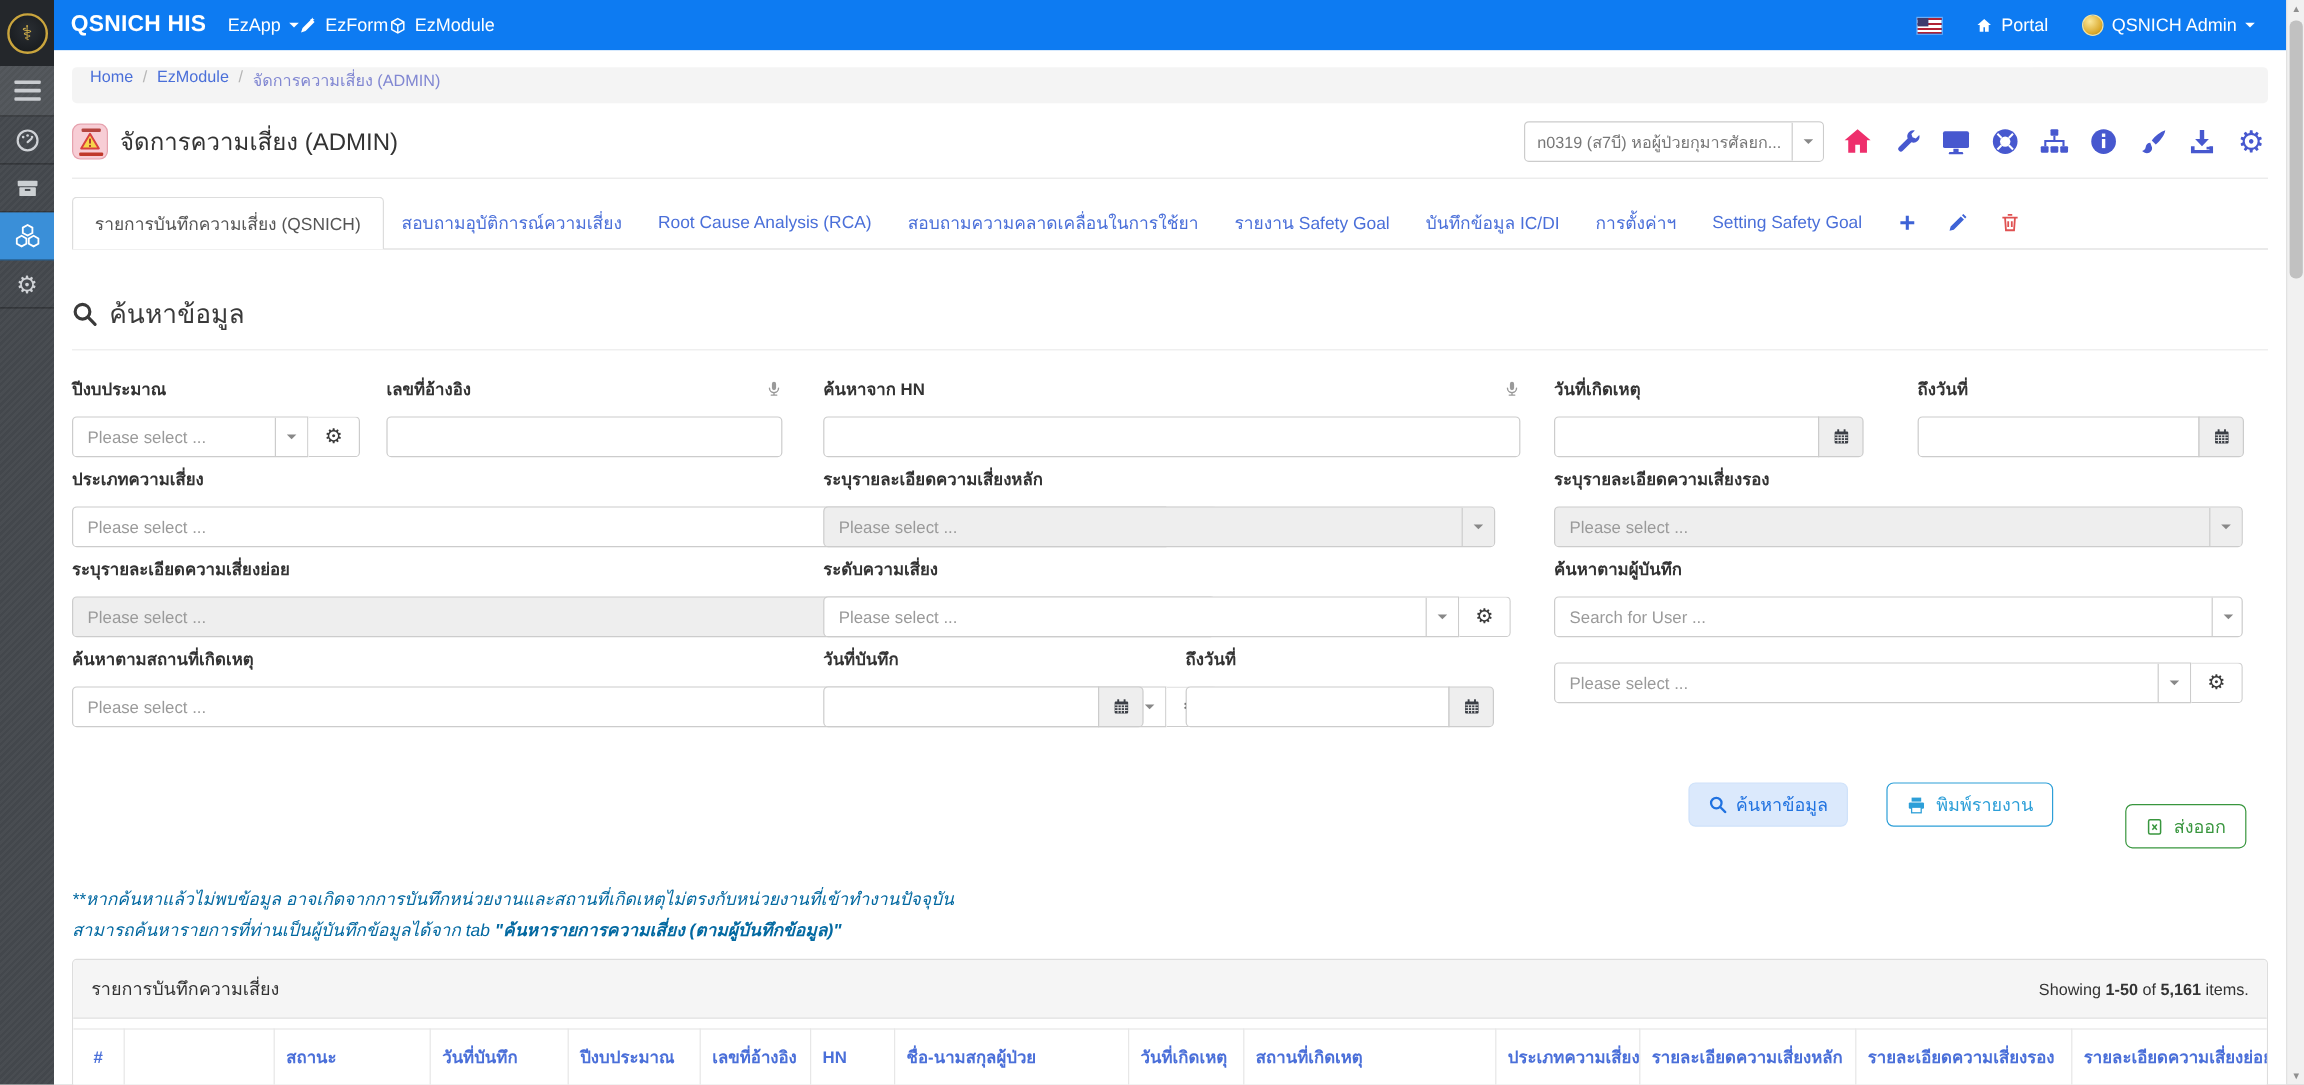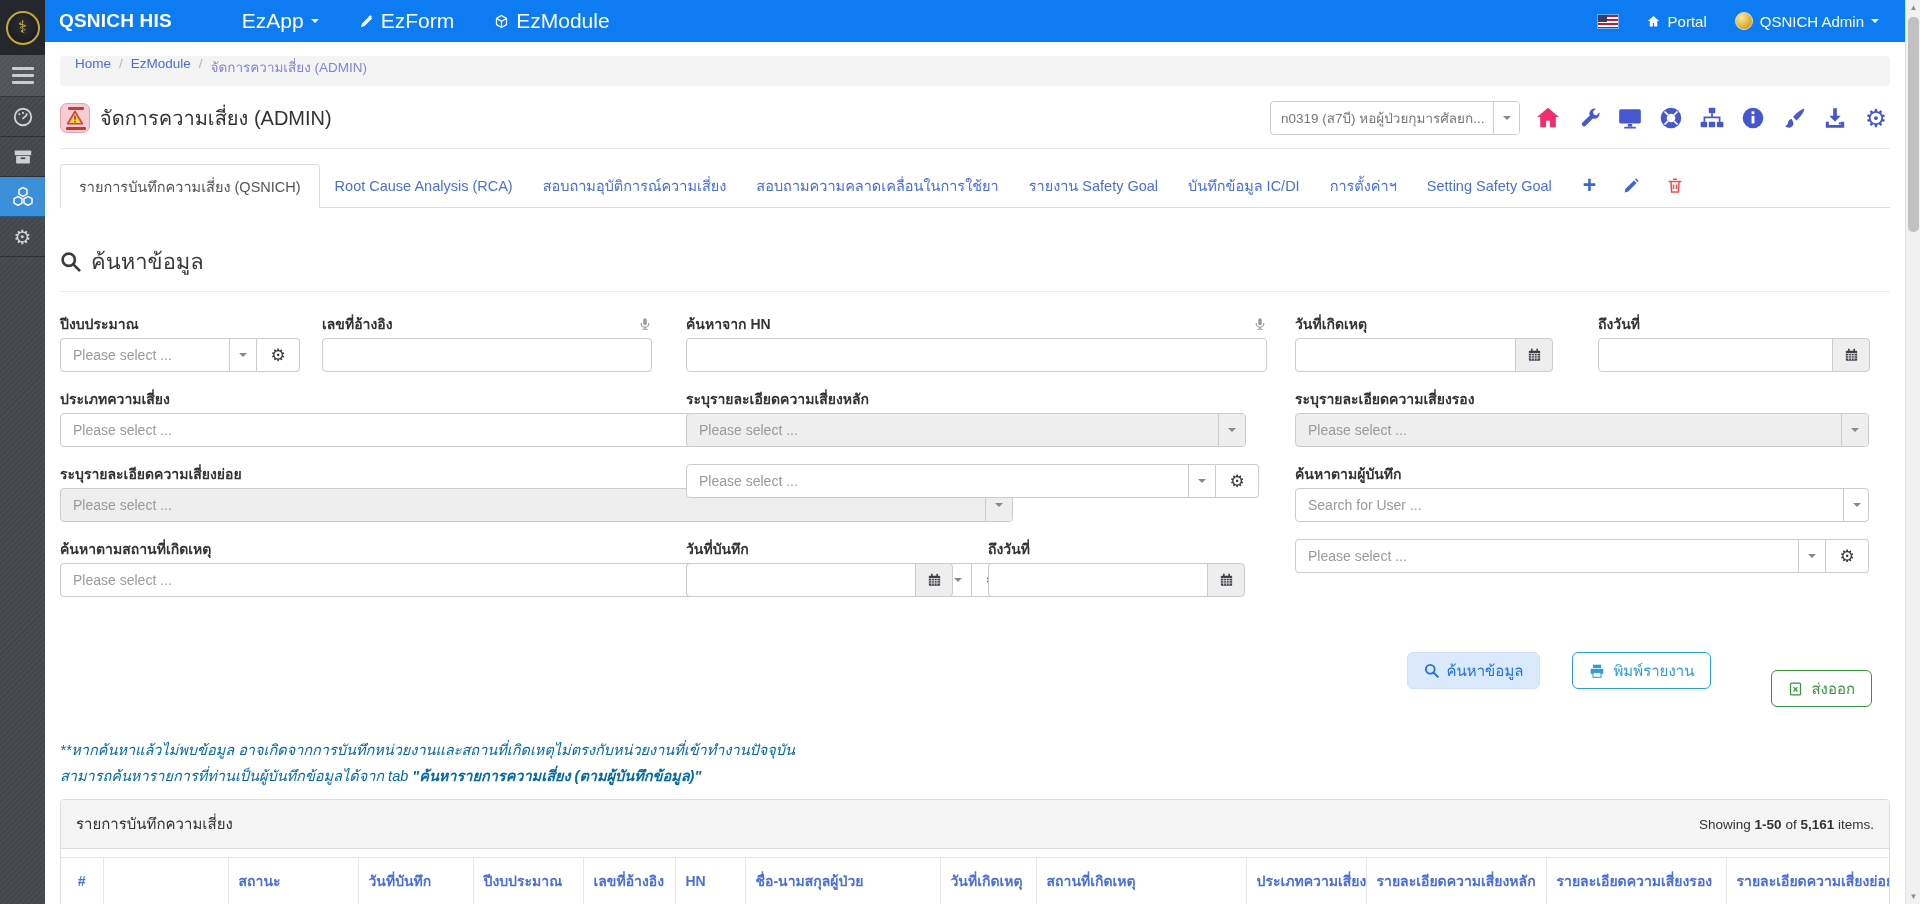--- a/index.html
+++ b/index.html
@@ -3,21 +3,21 @@
 <meta charset="utf-8">
 <style>
   * { margin:0; padding:0; box-sizing:border-box; }
   html,body { background:#888; }
   body { font-family:"Liberation Sans","DejaVu Sans",sans-serif; }
   .screen { position:relative; width:1920px; height:904px; background:#fff; overflow:hidden; }
 
   
   .navbar { position:absolute; left:45px; top:0; width:1860px; height:42px; background:#0d7bf2; display:flex; align-items:center; color:#fff; }
   .brand { font-size:19px; font-weight:bold; margin-left:14px; letter-spacing:.2px; }
-  .nav-menu { display:flex; align-items:center; gap:40px; margin-left:70px; font-size:21px; }
+  .nav-menu { display:flex; align-items:center; margin-left:18px; font-size:15px; }
   .nav-item { display:flex; align-items:center; gap:7px; cursor:pointer; }
   .nav-caret { width:0; height:0; border:4px solid transparent; border-top-color:#fff; margin-top:4px; }
   .nav-right { margin-left:auto; display:flex; align-items:center; gap:28px; margin-right:26px; font-size:15px; }
   .flag { position:relative; width:20px; height:13px; background:repeating-linear-gradient(#b22234 0 2px,#fff 2px 4px); box-shadow:0 0 0 1px rgba(255,255,255,.4); }
   .flag .canton { position:absolute; left:0; top:0; width:9px; height:7px; background:#3c3b6e; }
   .avatar { width:18px; height:18px; border-radius:50%; background:radial-gradient(circle at 35% 30%,#fbe89a,#d9a627 70%,#8a6a10); border:1px solid #f3e3a0; }
 
   
   .sidebar { position:absolute; left:0; top:0; width:45px; height:904px;
     background:#43474c;
@@ -65,21 +65,21 @@
   .tab-actions { display:flex; align-items:center; gap:26px; margin-left:16px; }
   .tab-plus { color:#3e63d6; font-size:23px; font-weight:bold; cursor:pointer; line-height:1; }
 
   
   .search-heading { margin-top:36px; display:flex; align-items:center; gap:10px; font-size:22px; color:#3a3a3a; }
   .search-hr { margin-top:12px; border-bottom:1px solid #ececec; margin-bottom:22px; }
 
   .form-row { position:relative; height:75px; }
   .field { position:absolute; top:0; }
   .flabel { height:20px; display:flex; align-items:center; justify-content:space-between; font-size:14px; font-weight:bold; color:#333; margin-bottom:4px; }
-  .ctrl-row { display:flex; height:34px; }
+  .ctrl-row { display:flex; height:34px;margin-top:13px; }
   .sel { flex:1; display:flex; align-items:center; border:1px solid #ccc; border-radius:4px; background:#fff; overflow:hidden; cursor:pointer; }
   .sel.has-addon { border-radius:4px 0 0 4px; }
   .sel .ph { flex:1; padding:0 12px; font-size:14px; color:#9a9a9a; white-space:nowrap; overflow:hidden; }
   .sel.disabled { background:#eee; }
   .caret-seg { width:27px; align-self:stretch; border-left:1px solid #ccc; display:flex; align-items:center; justify-content:center; }
   .sel.disabled .caret-seg { background:#eee; }
   .car { width:0; height:0; border:4px solid transparent; border-top-color:#888; margin-top:4px; }
   .gear-addon { width:43px; height:34px; border:1px solid #ccc; border-left:none; border-radius:0 4px 4px 0; background:#fff; display:flex; align-items:center; justify-content:center; cursor:pointer; font-size:17px; color:#3a3a3a; padding:0; }
   .txt { flex:1; height:34px; border:1px solid #ccc; border-radius:4px; padding:12px 12px; font-size:14px; color:#555; outline:none; min-width:0; font-family:inherit; }
   .txt::placeholder { color:#9a9a9a; }
@@ -278,22 +278,22 @@
           </span>
           <span class="ticon gear-blue gear-glyph">⚙</span>
         </div>
       </div>
     </div>
 
     <div class="header-divider"></div>
 
     <div class="tabs">
       <div class="tab-active">รายการบันทึกความเสี่ยง (QSNICH)</div>
+      <a class="tab-link">สอบถามอุบัติการณ์ความเสี่ยง</a>
       <a class="tab-link">Root Cause Analysis (RCA)</a>
-      <a class="tab-link">สอบถามอุบัติการณ์ความเสี่ยง</a>
       <a class="tab-link">สอบถามความคลาดเคลื่อนในการใช้ยา</a>
       <a class="tab-link">รายงาน Safety Goal</a>
       <a class="tab-link">บันทึกข้อมูล IC/DI</a>
       <a class="tab-link">การตั้งค่าฯ</a>
       <a class="tab-link">Setting Safety Goal</a>
       <div class="tab-actions">
         <span class="tab-plus">+</span>
         <svg width="18" height="18" viewBox="0 0 24 24" fill="#3e63d6" style="cursor:pointer;">
             <path d="M3.5 20.5l1.2-4.7L16 4.5l3.5 3.5L8.2 19.3zM17.3 3.2l1.5-1.5 3.5 3.5-1.5 1.5z"></path>
           </svg>
@@ -440,20 +440,23 @@
         <div class="ctrl-row">
           <div class="sel disabled">
             <span class="ph">Please select ...</span>
             <span class="caret-seg">
                 <span class="car"></span>
               </span>
           </div>
         </div>
       </div>
       <div class="field" style="left:626px;width:573px">
+        <div class="flabel">
+            <span>ระดับความเสี่ยง</span>
+          </div>
         <div class="ctrl-row">
           <div class="sel has-addon">
             <span class="ph">Please select ...</span>
             <span class="caret-seg">
                 <span class="car"></span>
               </span>
           </div>
           <button class="gear-addon gear-glyph">⚙</button>
         </div>
       </div>

